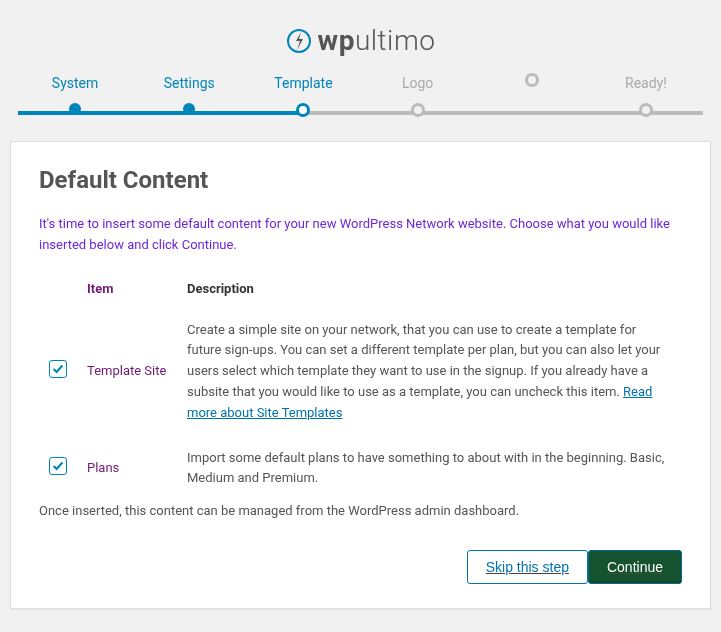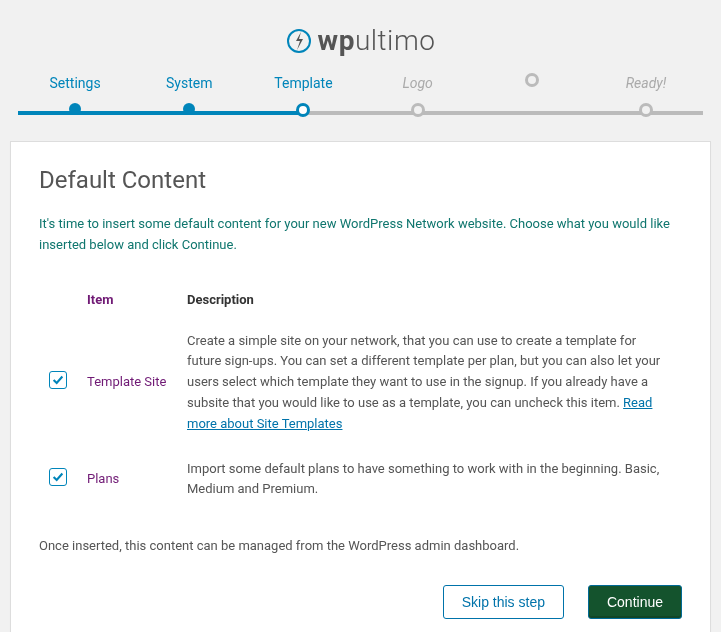--- a/index.html
+++ b/index.html
@@ -57,21 +57,21 @@
       text-align: center;
       position: relative;
       z-index: 2;
     }
     .step-label {
       font-size: 14px;
       padding-bottom: 14px;
       display: block;
     }
     .step.active .step-label, .step.done .step-label { color: #0085ba; }
-    .step.pending .step-label { color: #aaa; font-style: italic; }
+    .step.pending .step-label { color: #aaa; }
     .step-dot {
       width: 12px;
       height: 12px;
       border-radius: 50%;
       background: #bbb;
       margin: -2px auto 0;
       display: block;
     }
     .step.done .step-dot { background: #0085ba; }
     .step.active .step-dot {
@@ -96,25 +96,25 @@
 
     .card {
       background: #fff;
       margin: 24px 10px 12px;
       padding: 24px 28px;
       border: 1px solid #ddd;
       box-shadow: 0 1px 1px rgba(0,0,0,0.04);
     }
     .card h1 {
       font-size: 24px;
-      font-weight: 400;
+      font-weight: 700;
       color: #555;
       margin-bottom: 20px;
     }
-    .intro { line-height: 1.6; color: #0f766e; margin-bottom: 28px; }
+    .intro { line-height: 1.6; color: #6d28d9; margin-bottom: 17px; }
 
     .table { width: 100%; border-collapse: collapse; }
     .table th {
       text-align: left;
       padding: 8px 10px 12px;
       font-size: 13px;
       font-weight: 700;
       color: #333;
     }
     .table td {
@@ -132,27 +132,28 @@
       border-radius: 3px;
       display: inline-flex;
       align-items: center;
       justify-content: center;
       cursor: pointer;
       background: #fff;
     }
     .checkbox svg { width: 14px; height: 14px; }
     .link { color: #0073aa; text-decoration: underline; cursor: pointer; }
 
-    .outro { margin-top: 24px; color: #555; line-height: 1.6; }
+    .outro { color: #555; line-height: 1.6; }
 
     .actions {
       display: flex;
       justify-content: flex-end;
-      gap: 24px;
+      gap: 0;
       margin-top: 28px;
+      text-decoration: underline;
     }
     .btn {
       padding: 8px 18px;
       font-size: 14px;
       border-radius: 3px;
       cursor: pointer;
       border: 1px solid;
     }
     .btn-secondary {
       background: #fff;
@@ -179,25 +180,25 @@
         </svg>
       </span>
       <span class="logo-text"><span class="bold">wp</span><span class="light">ultimo</span></span>
     </div>
   </div>
 
   <div class="stepper">
     <div class="stepper-track"></div>
     <div class="stepper-progress"></div>
     <div class="step done">
+      <span class="step-label">System</span>
+      <span class="step-dot"></span>
+    </div>
+    <div class="step done">
       <span class="step-label">Settings</span>
-      <span class="step-dot"></span>
-    </div>
-    <div class="step done">
-      <span class="step-label">System</span>
       <span class="step-dot"></span>
     </div>
     <div class="step active">
       <span class="step-label">Template</span>
       <span class="step-dot"></span>
     </div>
     <div class="step pending">
       <span class="step-label">Logo</span>
       <span class="step-dot"></span>
     </div>
@@ -236,21 +237,21 @@
         </tr>
         <tr>
           <td class="cb-cell">
             <span class="checkbox">
               <svg viewBox="0 0 16 16">
                   <path d="M3 8 L6.5 11.5 L13 4" fill="none" stroke="#0085ba" stroke-width="2.4"></path>
                 </svg>
             </span>
           </td>
           <td class="item-cell">Plans</td>
-          <td>Import some default plans to have something to work with in the beginning. Basic, Medium and Premium.</td>
+          <td>Import some default plans to have something to about with in the beginning. Basic, Medium and Premium.</td>
         </tr>
       </tbody>
     </table>
 
     <p class="outro">Once inserted, this content can be managed from the WordPress admin dashboard.</p>
 
     <div class="actions">
       <button class="btn btn-secondary">Skip this step</button>
       <button class="btn btn-primary">Continue</button>
     </div>

